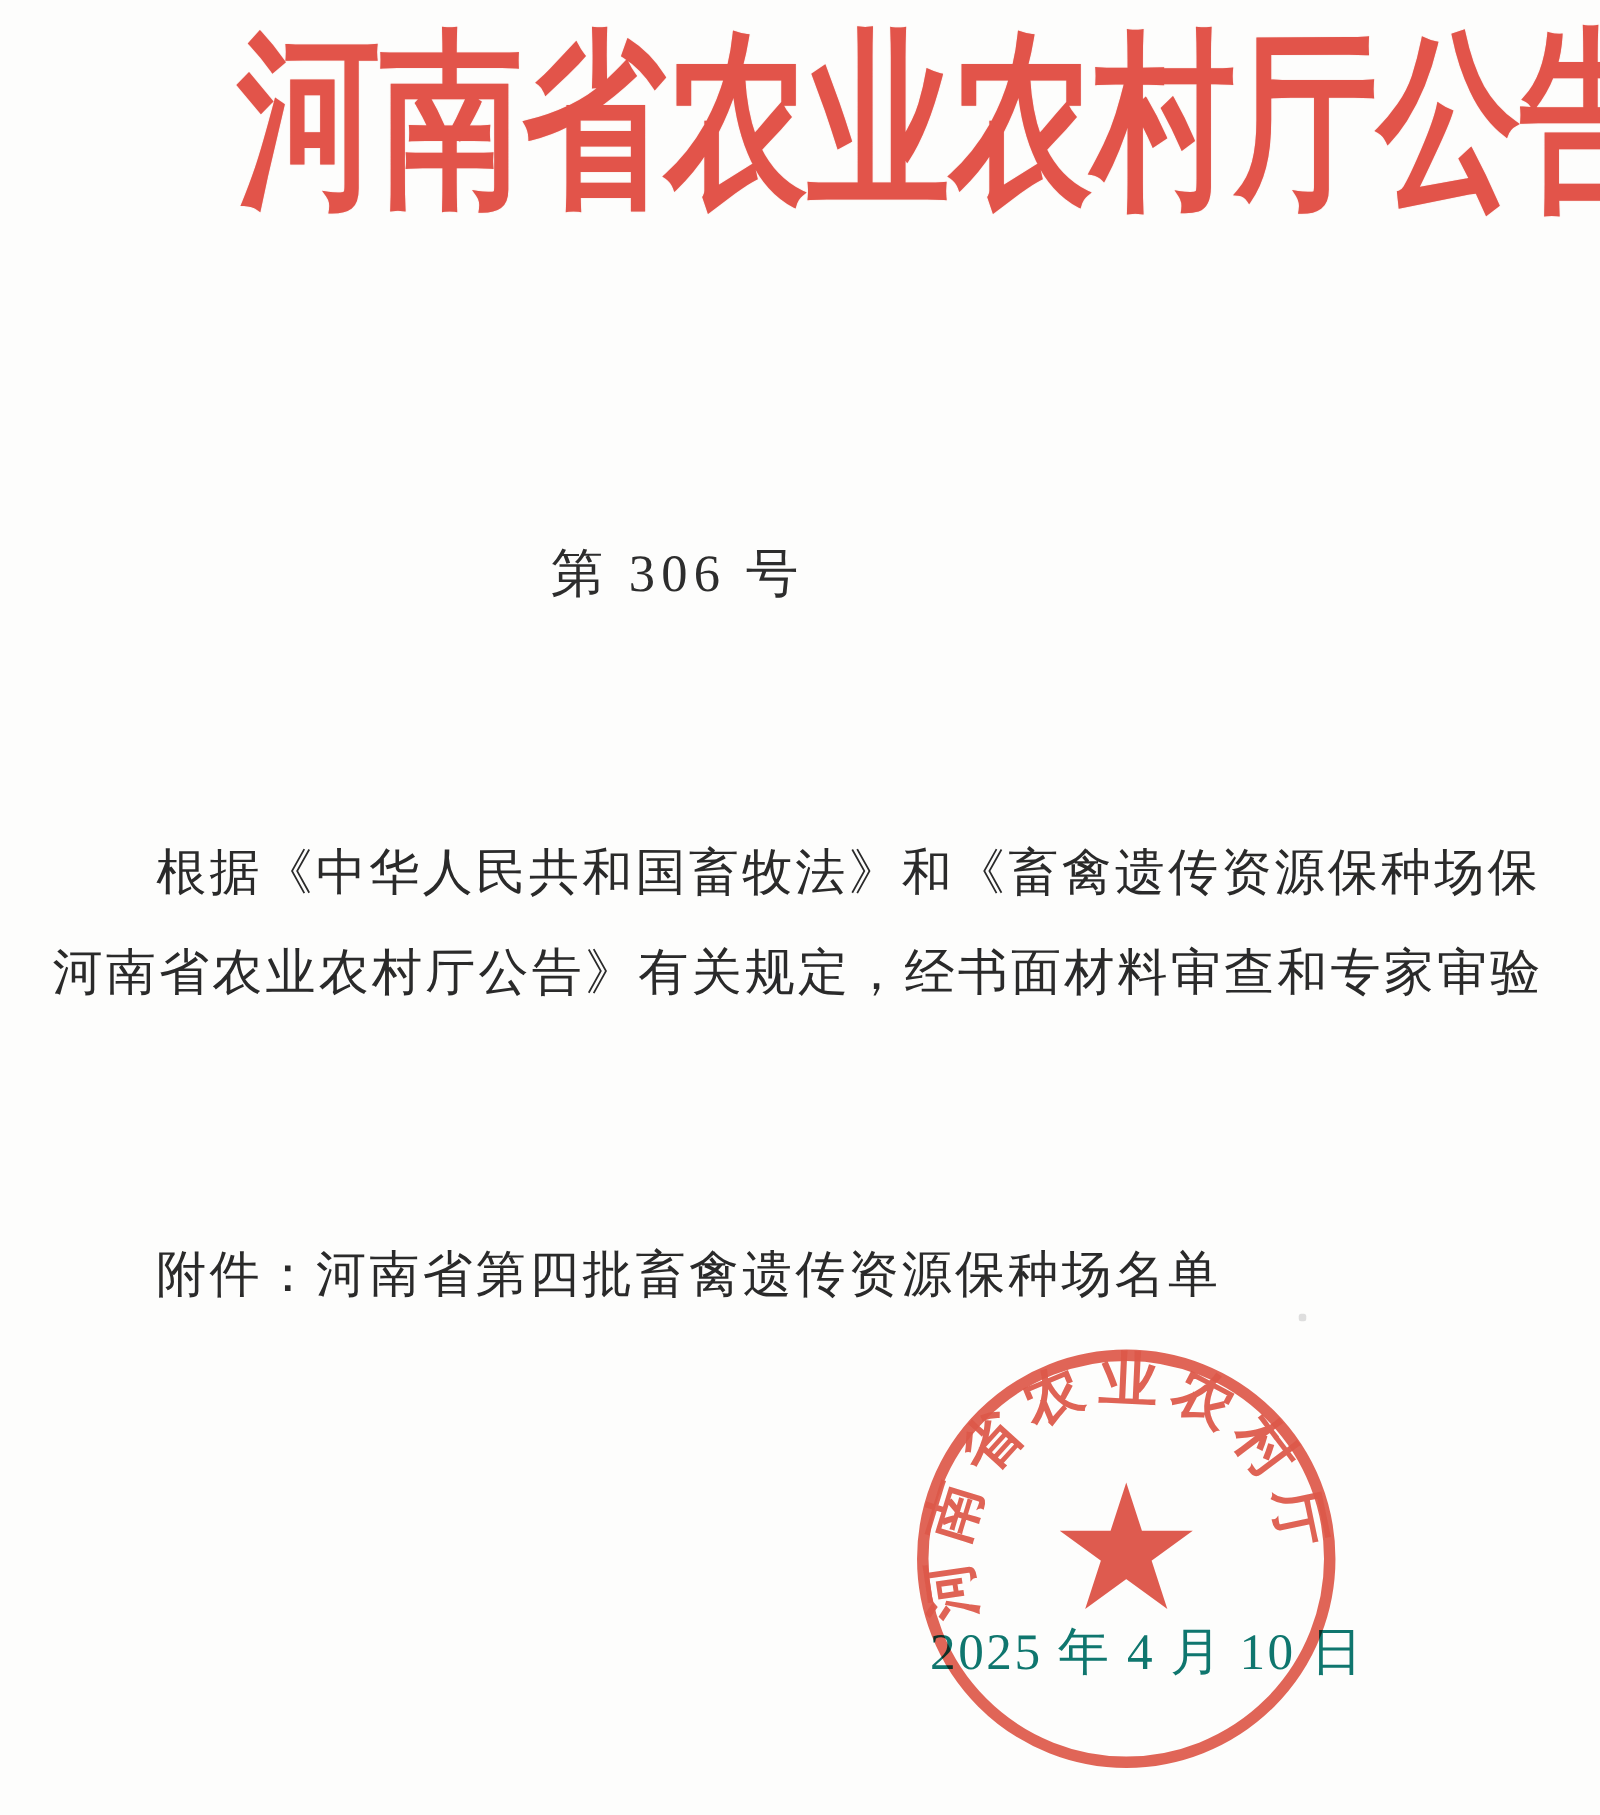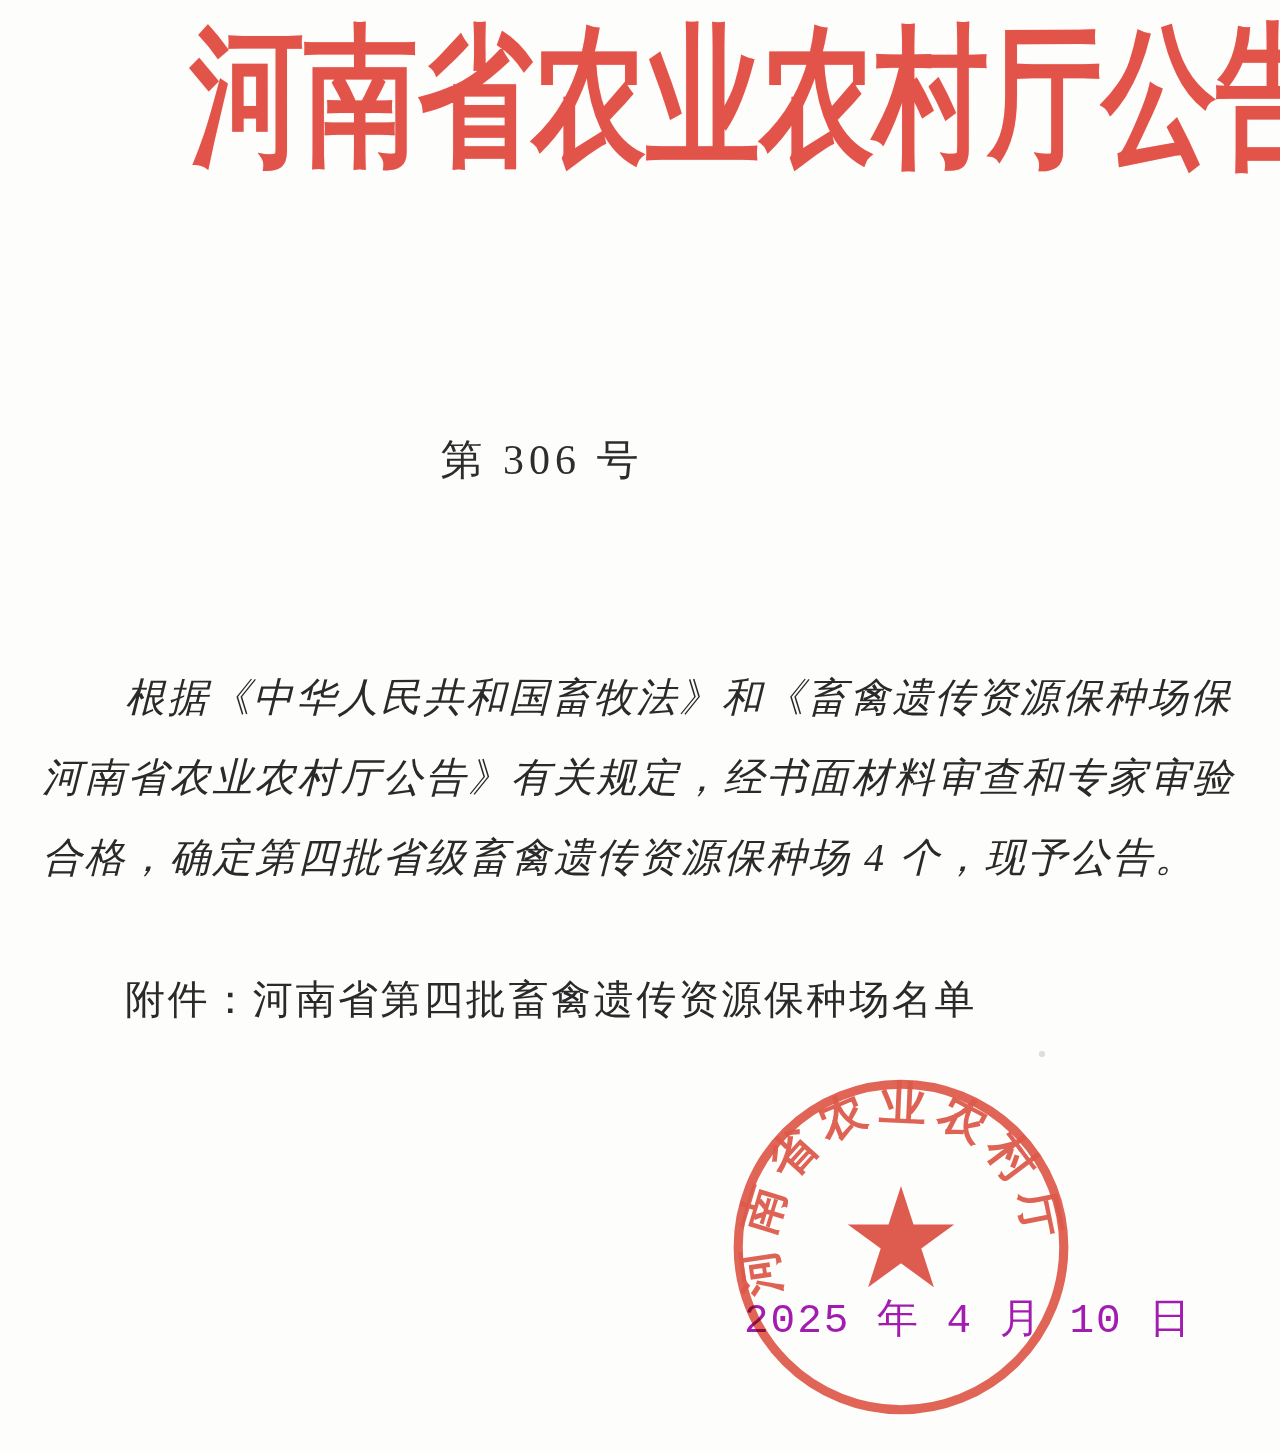--- a/index.html
+++ b/index.html
@@ -43,41 +43,39 @@
   
   .paragraph {
     position: absolute; top: 658px; left: 42px; width: 1198px;
     color: #2a2a2a;
     font-size: 40px;
   }
   .para-line {
     height: 80px; line-height: 80px;
     letter-spacing: 2.6px;
     white-space: nowrap;
-    font-style: italic;
   }
   .para-line.indent { text-indent: 83px; }
   
   .attachment {
-    position: absolute; top: 960px; left: 42px; width: 1198px;
+    position: absolute; top: 980px; left: 42px; width: 1198px;
     font-size: 40px; line-height: 80px;
     letter-spacing: 2.6px;
     color: #2a2a2a;
     text-indent: 83px;
     white-space: nowrap;
   }
   
   .issue-date {
     position: absolute; top: 1281px; left: 744px;
     font-size: 41px; line-height: 80px;
     letter-spacing: 2px;
-    color: #a21caf;
+    color: #0f766e;
     white-space: nowrap;
     z-index: 1;
-    font-family: Liberation Mono, monospace;
   }
   
   .seal {
     position: absolute; top: 1072px; left: 726px;
     width: 350px; height: 350px;
     z-index: 2;
     mix-blend-mode: multiply;
     opacity: 0.92;
     pointer-events: none;
   }
@@ -96,21 +94,20 @@
 
   <div class="title-wrap">
     <div class="title">河南省农业农村厅公告</div>
   </div>
 
   <div class="doc-number">第 306 号</div>
 
   <div class="paragraph">
     <div class="para-line indent">根据《中华人民共和国畜牧法》和《畜禽遗传资源保种场保</div>
     <div class="para-line">河南省农业农村厅公告》有关规定，经书面材料审查和专家审验</div>
-    <div class="para-line">合格，确定第四批省级畜禽遗传资源保种场 4 个，现予公告。</div>
   </div>
 
   <div class="attachment">附件：河南省第四批畜禽遗传资源保种场名单</div>
 
   <div class="issue-date">2025 年 4 月 10 日</div>
 
   <div class="speck"></div>
 
   <div class="seal">
     <svg viewBox="0 0 344 344" xmlns="http://www.w3.org/2000/svg">

